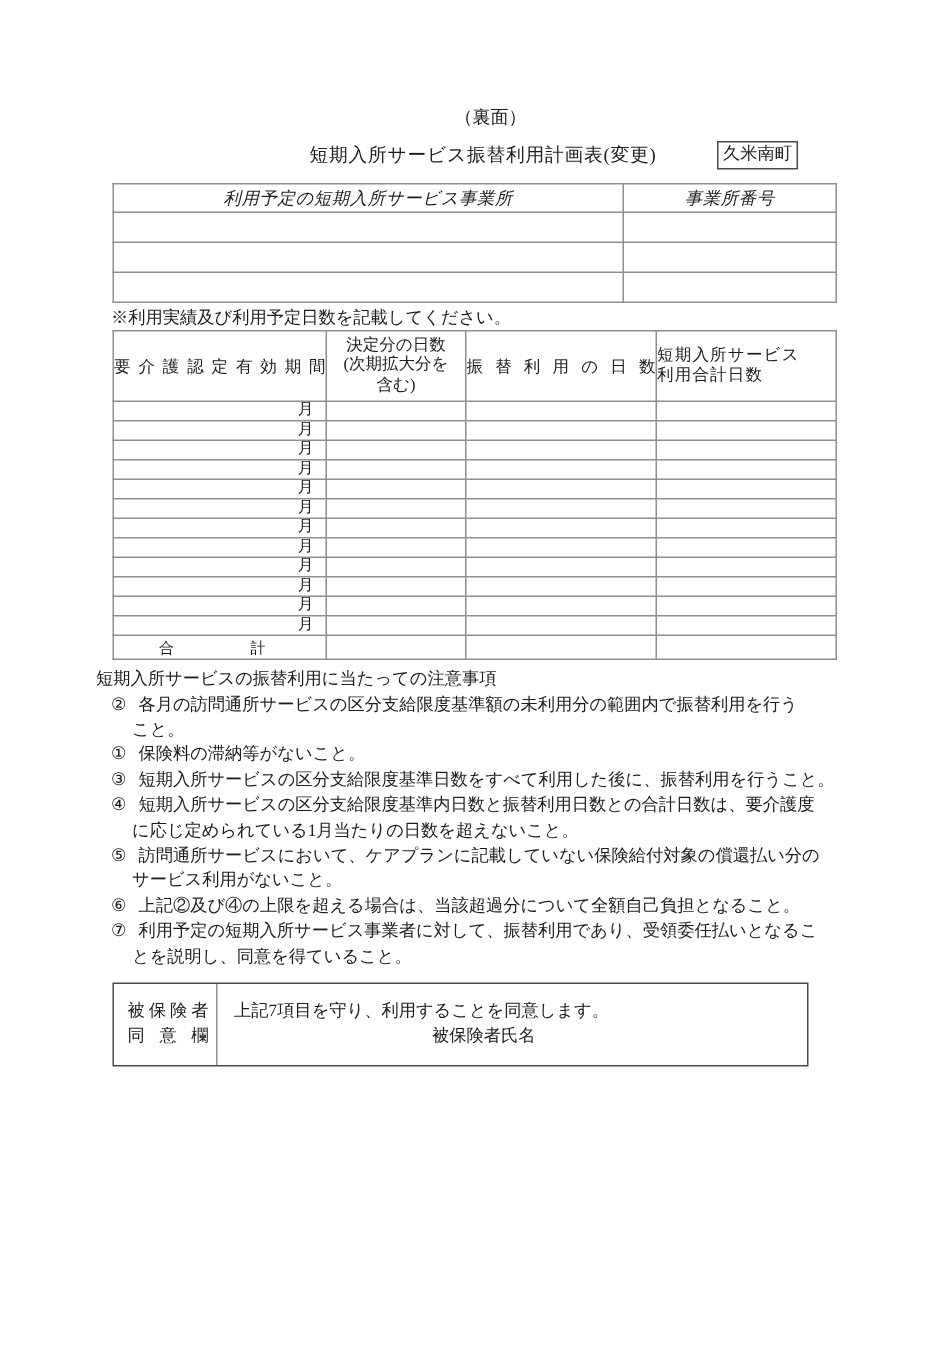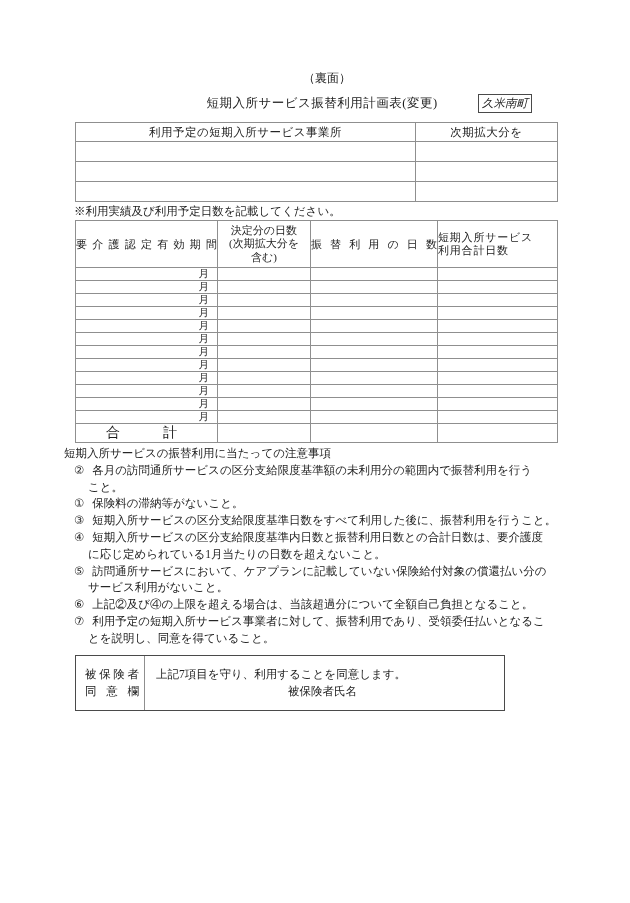--- a/index.html
+++ b/index.html
@@ -16,58 +16,58 @@
     position:absolute; left:24px; right:0; top:70px;
     text-align:center; font-size:12px;
   }
   .page-title {
     position:absolute; left:81px; top:95px; width:482px;
     text-align:center; font-size:12.5px; letter-spacing:0.5px;
   }
   .town-box {
     position:absolute; left:478px; top:94px; width:54px; height:19px;
     box-sizing:border-box; border:1px solid #4a4a4a;
-    text-align:center; font-size:11.5px; line-height:17px;font-style:italic;
+    text-align:center; font-size:11.5px; line-height:17px;
   }
   
   table { border-collapse:collapse; table-layout:fixed; }
   .t1, .t2 { position:absolute; left:75px; width:482px; border:1.5px solid #4a4a4a; }
   .t1 { top:122px; }
   .t2 { top:220px; }
   .t1 th, .t1 td, .t2 th, .t2 td {
     border:1px solid #8f8f8f; font-weight:normal; padding:0;
     overflow:hidden; white-space:nowrap;
   }
-  .t1 th { height:18px; font-size:11.5px; text-align:center; letter-spacing:0.5px; }
+  .t1 th { height:18px; font-size:11.5px; text-align:center; letter-spacing:0.5px;font-style:italic; }
   .t1 td { height:19px; }
   .t2 thead th { height:46px; font-size:11px; vertical-align:middle; }
   .th-just { text-align:justify; text-align-last:justify; padding:0 5px; }
   .th-c2 { text-align:center; padding-left:4px; line-height:13.5px; }
   .th-c4 { text-align:left; padding-left:5px; line-height:13.5px; letter-spacing:0.8px; }
   .t2 td.month {
     height:12px; line-height:12px; text-align:right;
     padding-right:8px; font-size:10.5px;
   }
   .t2 td.cell { height:12px; }
   .t2 td.total {
-    height:15px; font-size:14px;
+    height:15px; font-size:10px;
     text-align:justify; text-align-last:justify;
     padding:0 40px 0 30px;
   }
   .t2 td.total-empty { height:15px; }
   
   .usage-note { position:absolute; left:74px; top:204px; font-size:11.5px; }
   
   .notes { position:absolute; left:64px; top:445px; width:504px; font-size:11.5px; line-height:16.8px; }
   .note-item { margin-left:10px; }
   .note-item .num { margin-right:8px; }
   .cont { padding-left:14px; }
   
   .consent {
-    position:absolute; left:75px; top:655px; width:430px; height:56px;
+    position:absolute; left:75px; top:655px; width:464px; height:56px;
     box-sizing:border-box; border:1.5px solid #4a4a4a;
     display:flex; font-size:11.5px;
   }
   .consent-label {
     width:69px; box-sizing:border-box; flex:0 0 69px;
     border-right:1px solid #8f8f8f;
     padding:10px 0 0 9px; line-height:17px;
   }
   .consent-label div { width:54px; text-align:justify; text-align-last:justify; }
   .consent-body { flex:1; padding:10px 0 0 11px; line-height:17px; }
@@ -83,21 +83,21 @@
   <div class="town-box">久米南町</div>
 
   <table class="t1">
     <colgroup>
         <col style="width:340px">
         <col style="width:142px">
       </colgroup>
     <thead>
       <tr>
         <th>利用予定の短期入所サービス事業所</th>
-        <th>次期拡大分を</th>
+        <th>事業所番号</th>
       </tr>
     </thead>
     <tbody>
       <tr>
           <td></td>
           <td></td>
         </tr>
       <tr>
           <td></td>
           <td></td>

